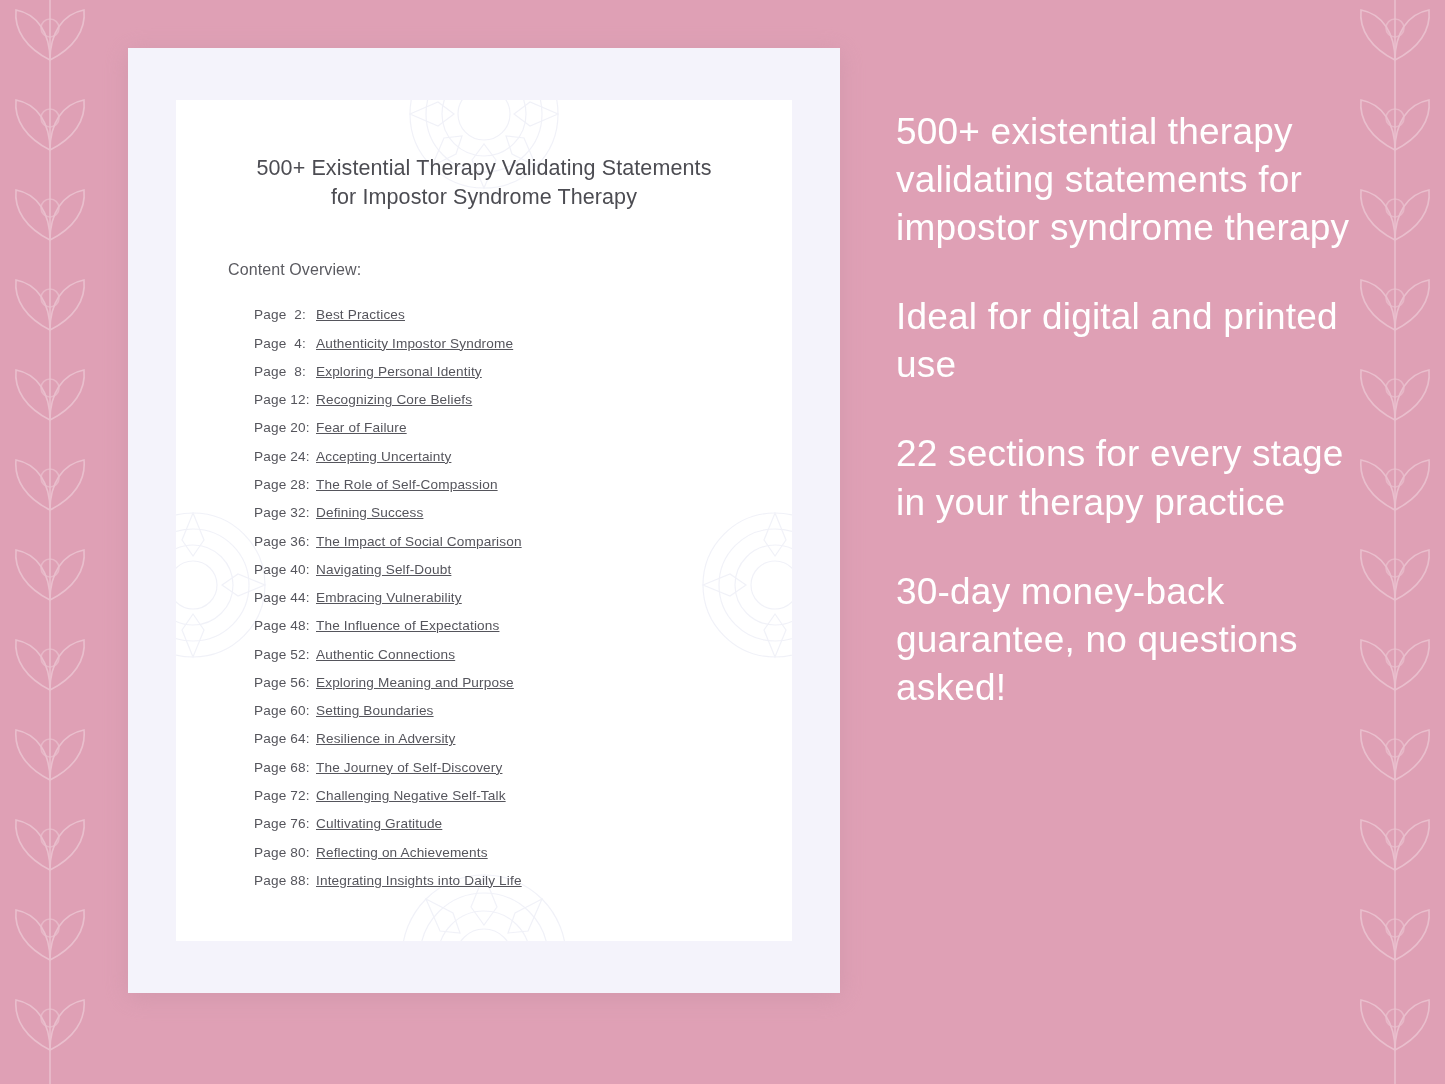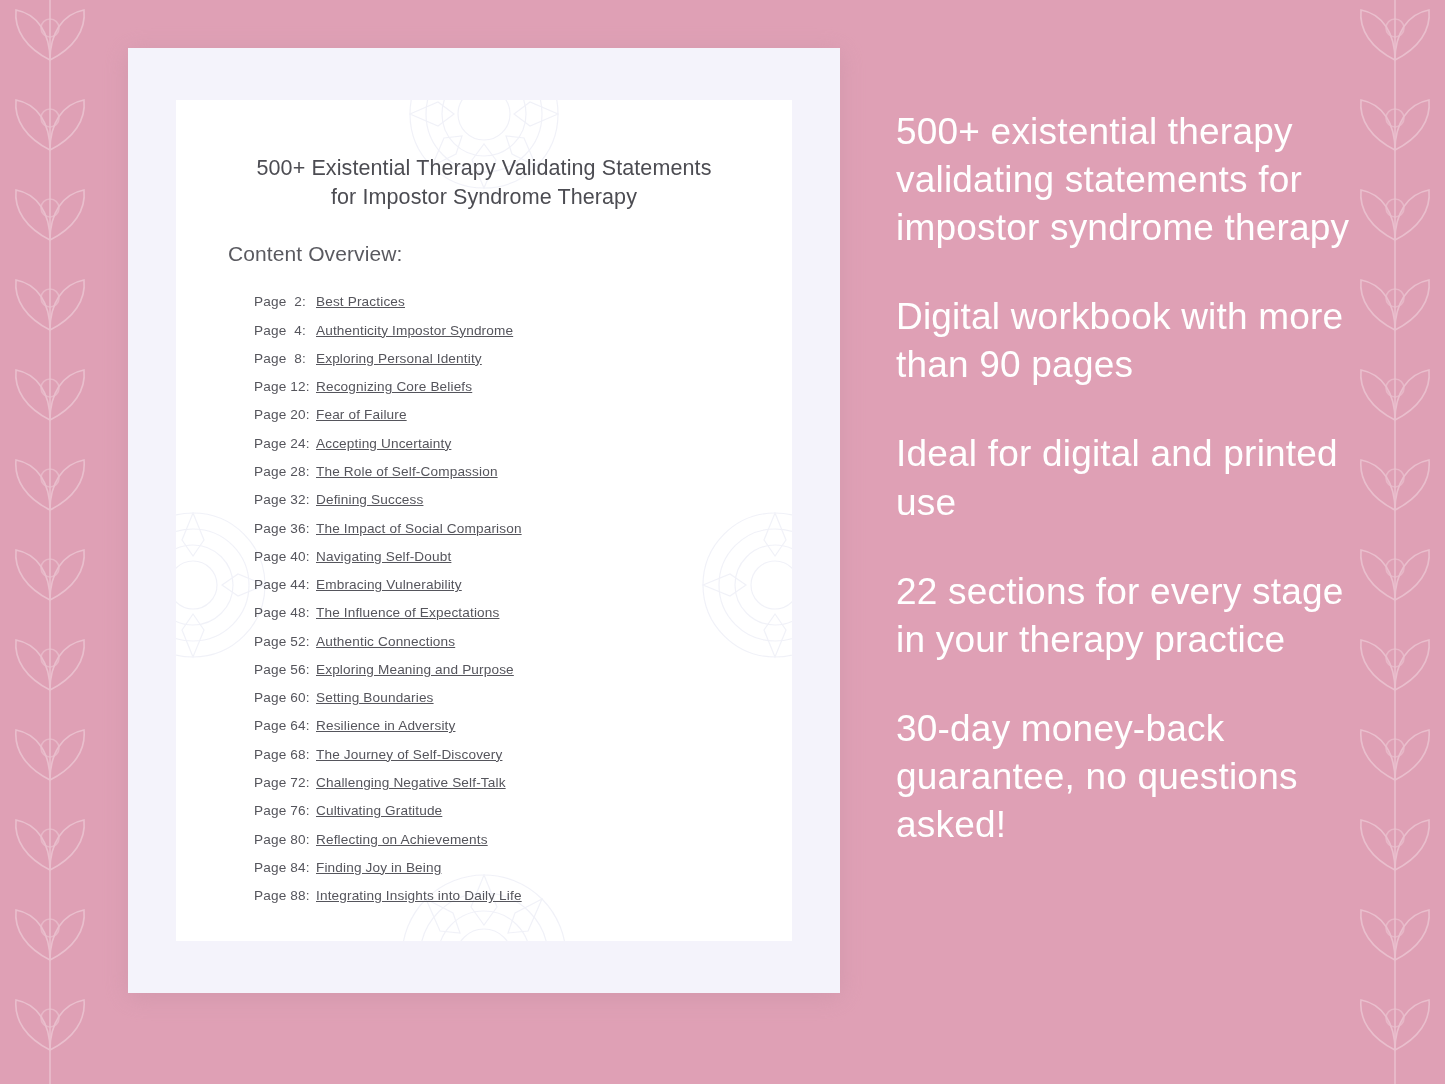--- a/index.html
+++ b/index.html
@@ -71,22 +71,22 @@
     text-align: center;
     font-size: 21.5px;
     line-height: 1.37;
     color: #4c4c52;
     font-weight: 400;
     letter-spacing: .1px;
     margin: 6px 22px 0 22px;
   }
   .doc-subtitle {
     position: relative;
-    margin-top: 29px;
-    font-size: 21px;
+    margin-top: 48px;
+    font-size: 16px;
     color: #5a5a60;
     letter-spacing: .1px;
   }
   .toc {
     position: relative;
     margin-top: 22px;
     padding-left: 26px;
   }
   .toc-row {
     display: flex;
@@ -375,30 +375,25 @@
         </div>
         <div class="toc-row">
           <span class="toc-page">Page 76:</span>
           <span class="toc-label">Cultivating Gratitude</span>
         </div>
         <div class="toc-row">
           <span class="toc-page">Page 80:</span>
           <span class="toc-label">Reflecting on Achievements</span>
         </div>
         <div class="toc-row">
-          <span class="toc-page">Page 84:</span>
-          <span class="toc-label">Finding Joy in Being</span>
-        </div>
-        <div class="toc-row">
           <span class="toc-page">Page 88:</span>
           <span class="toc-label">Integrating Insights into Daily Life</span>
         </div>
       </div>
   </div>
 </div>
 
 <div class="promo">
     <div class="promo-block">500+ existential therapy validating statements for impostor syndrome therapy</div>
-    <div class="promo-block">Digital workbook with more than 90 pages</div>
     <div class="promo-block">Ideal for digital and printed use</div>
     <div class="promo-block">22 sections for every stage in your therapy practice</div>
     <div class="promo-block">30-day money-back guarantee, no questions asked!</div>
   </div>
 
 </body></html>

